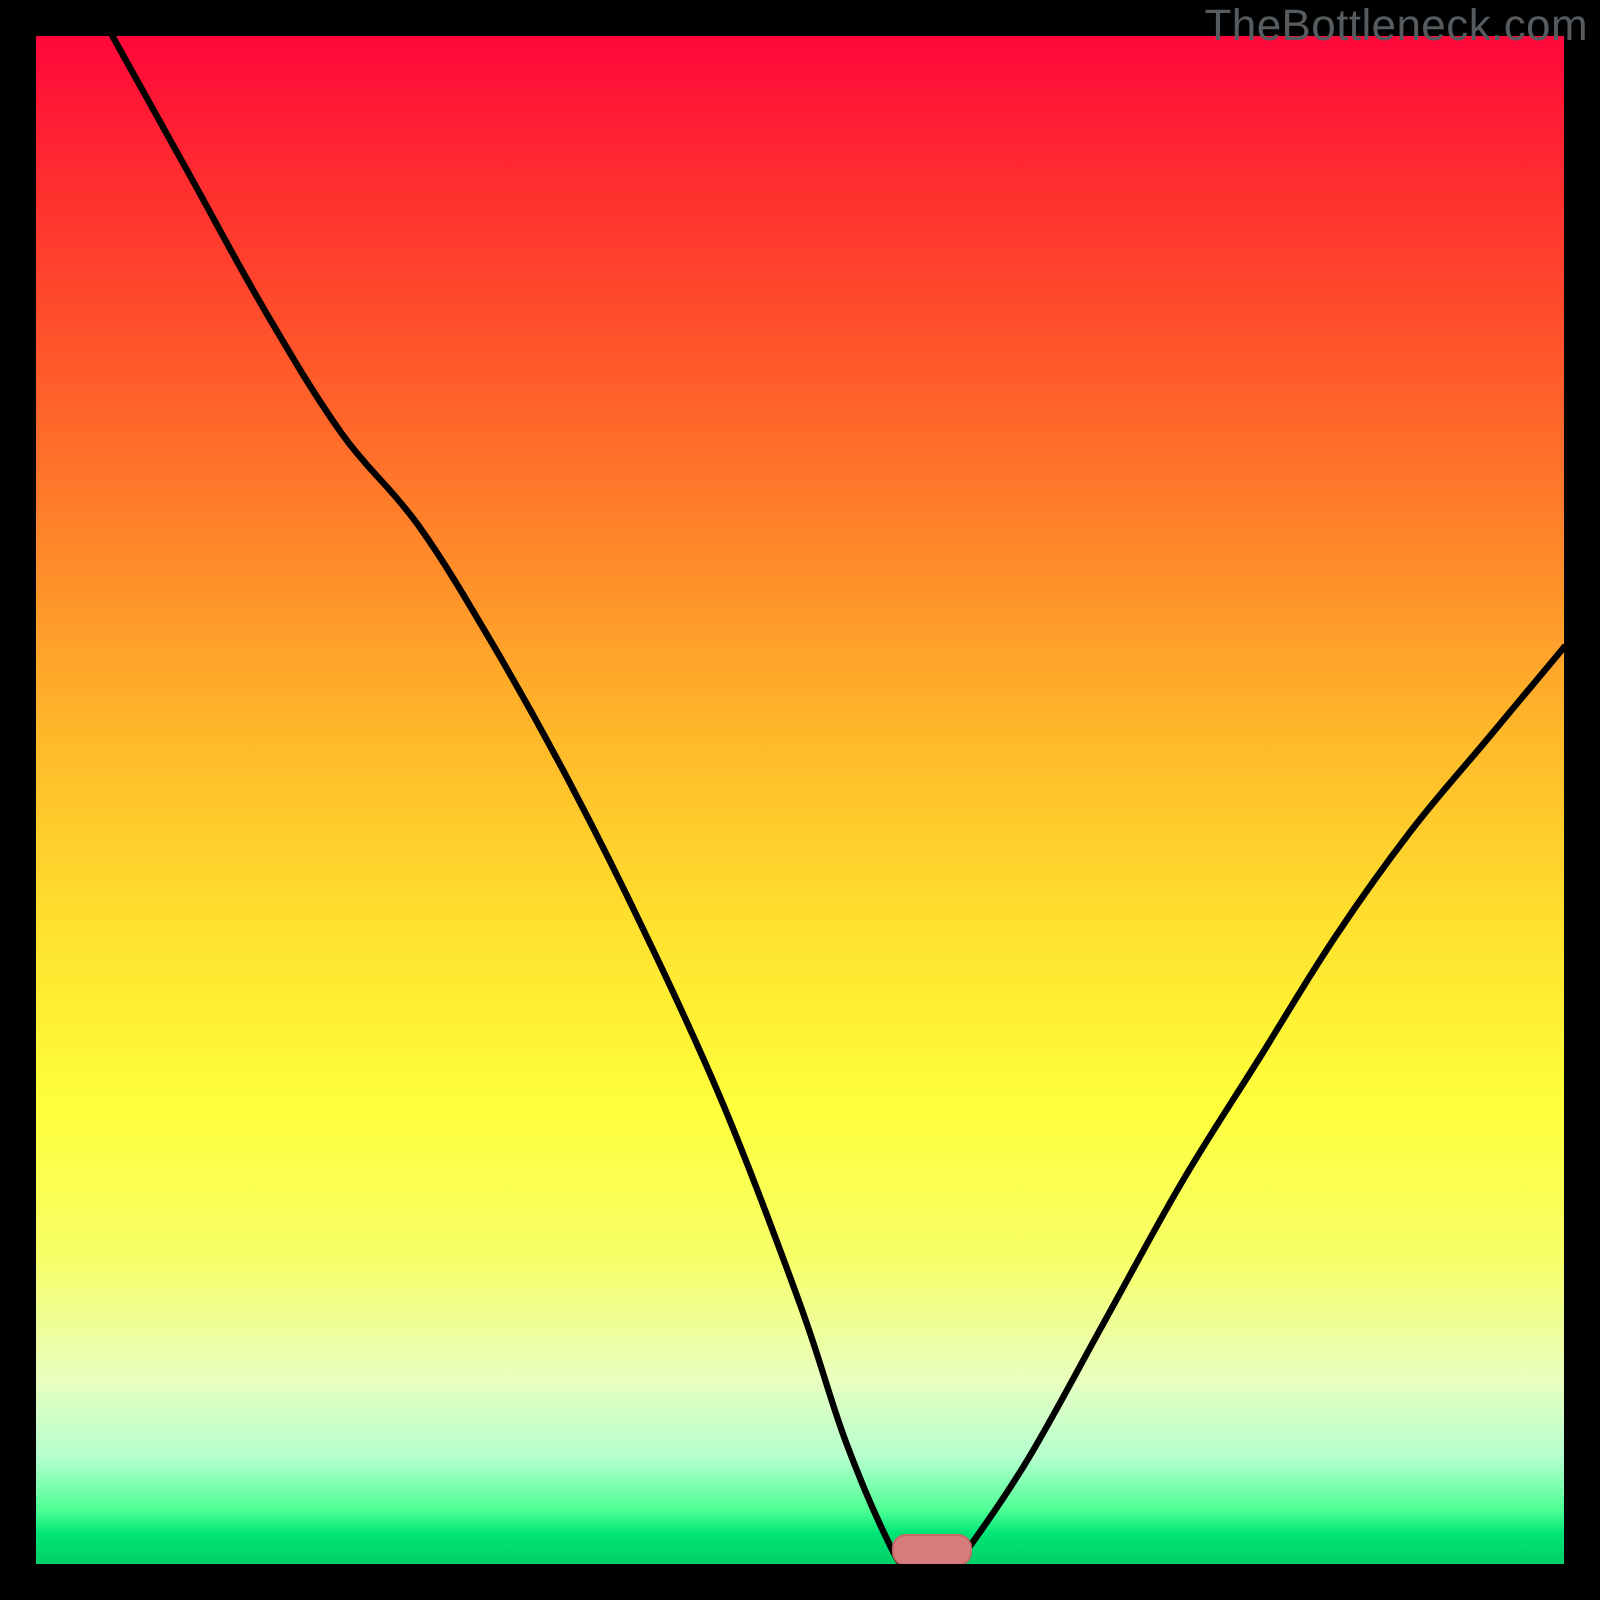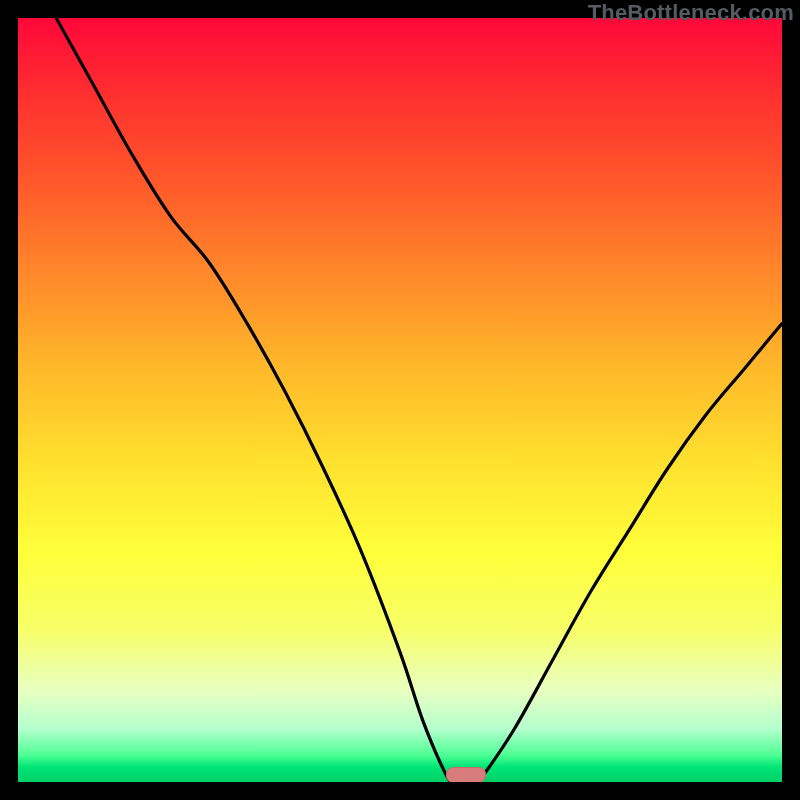--- a/index.html
+++ b/index.html
@@ -47,21 +47,21 @@
     border-radius: 7px;
     background: #d77d7d;
     border: 1px solid #c86a6a;
   }
   .watermark {
     position: absolute;
     top: 0px;
     right: 6px;
     color: #555b5f;
     font-size: 22px;
-    font-weight: 700;
+    font-weight: 400;
     letter-spacing: 0.2px;
     z-index: 5;
     user-select: none;
   }
   svg.curve {
     position: absolute;
     left: 0;
     top: 0;
     width: 764px;
     height: 764px;

